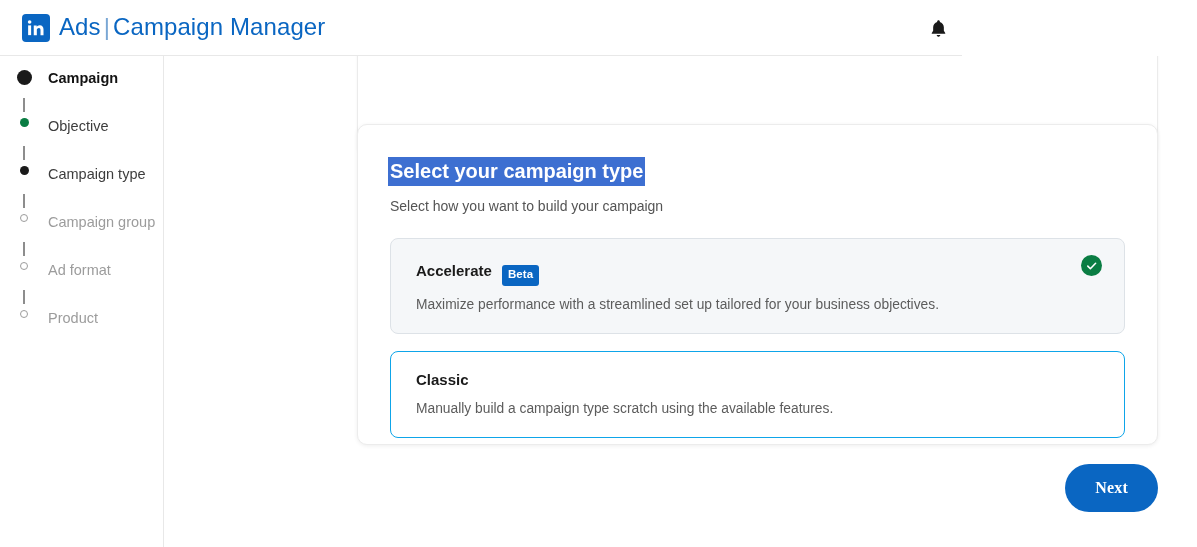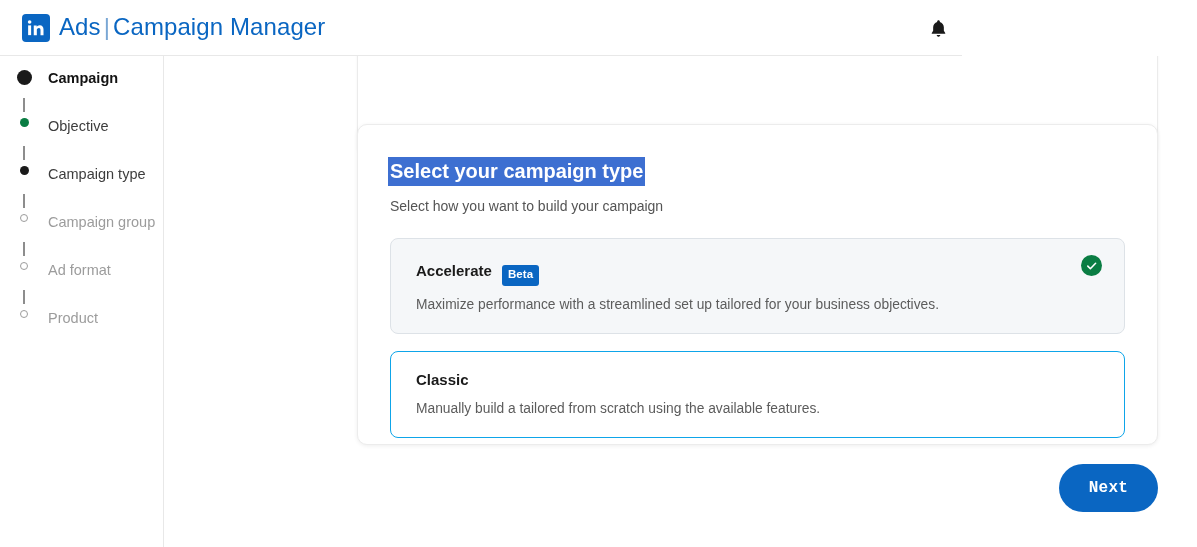--- a/index.html
+++ b/index.html
@@ -279,21 +279,21 @@
     top: 408px;
   }
 
   .next-btn {
     background: #0a66c2;
     color: #ffffff;
     border: none;
     border-radius: 28px;
     font-size: 16px;
     font-weight: bold;
-    font-family: Liberation Mono, monospace;
+    font-family: Liberation Serif, serif;
     padding: 8px 30px;
     height: 48px;
     min-width: 80px;
     cursor: pointer;
     letter-spacing: 0.2px;
   }
 </style>
 </head>
 <body>
 
@@ -404,21 +404,21 @@
           <svg width="12" height="12" viewBox="0 0 16 16" aria-hidden="true">
             <path d="M2.4 8.2l3.4 3.4 7-7.2" stroke="#ffffff" stroke-width="2.1" fill="none" stroke-linecap="round" stroke-linejoin="round"></path>
           </svg>
         </span>
       </div>
 
       <div class="option">
         <div class="option-head">
           <span class="option-title">Classic</span>
         </div>
-        <div class="option-desc">Manually build a tailored from scratch using the available features.</div>
+        <div class="option-desc">Manually build a campaign type scratch using the available features.</div>
       </div>
 
     </div>
   </section>
 
   <div class="footer-actions">
     <button class="next-btn">Next</button>
   </div>
 
 </main>

